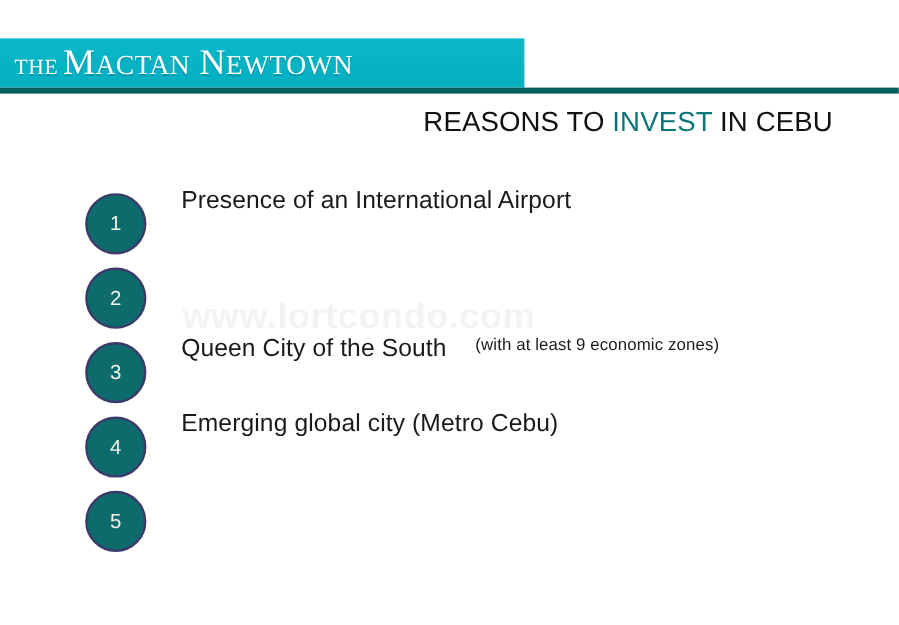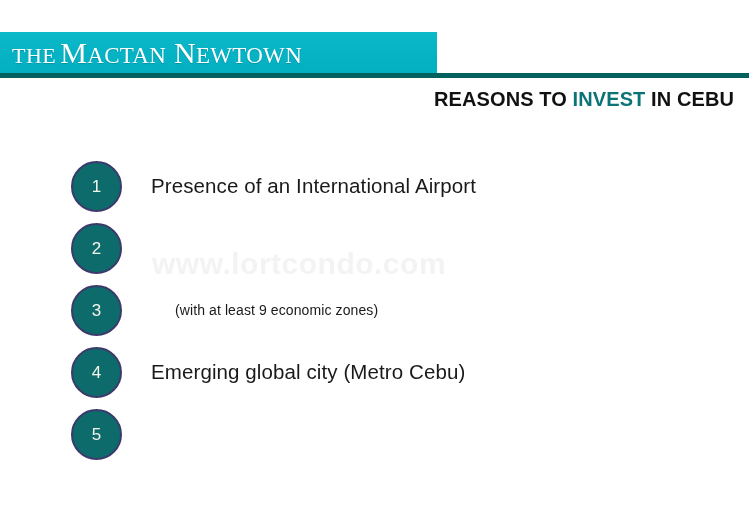--- a/index.html
+++ b/index.html
@@ -31,21 +31,21 @@
     overflow: hidden;
   }
   #logo-wordmark {
     font-family: "Liberation Serif", serif;
     color: #ffffff;
     white-space: nowrap;
     line-height: 1;
     text-shadow: 0 1px 1px rgba(0,90,110,.35);
   }
   .logo-the {
-    font-size: 22px;
+    font-size: 18px;
     letter-spacing: .5px;
   }
   .logo-main {
     font-size: 30px;
     letter-spacing: .3px;
     margin-left: 4px;
     margin-top: 26px;
   }
   .logo-cap { font-size: 30px; }
   .logo-sc  { font-size: 23px; }
@@ -60,26 +60,25 @@
     background: #02605f;
   }
 
   
   #page-title {
     position: absolute;
     left: 0;
     top: 88px;
     width: 694px;
     text-align: right;
-    font-size: 20px;
-    font-weight: bold;
+    font-size: 23px;
+    font-weight: normal;
     color: #111111;
     letter-spacing: .1px;
     white-space: nowrap;
-    padding-left: 40px;
   }
   #page-title .accent { color: #0a7477; }
 
   
   #watermark {
     position: absolute;
     left: 152px;
     top: 247px;
     font-size: 30px;
     font-weight: 600;
@@ -119,21 +118,21 @@
     color: #f2f4ea;
     font-size: 17px;
     line-height: 1;
   }
   .reason-text {
     position: absolute;
     left: 151px;
     top: 0;
     height: 62px;
     display: flex;
-    align-items: center;
+    align-items: flex-start;
     font-size: 20.5px;
     color: #1a1a1a;
     white-space: nowrap;
     letter-spacing: .1px;
   }
   .reason-note {
     font-size: 14px;
     margin-left: 24px;
     color: #1a1a1a;
   }
@@ -168,20 +167,21 @@
     <div class="reason-badge">
       <span>2</span>
     </div>
   </div>
 
   <div class="reason-row">
     <div class="reason-badge">
       <span>3</span>
     </div>
     <div class="reason-text">
+      <span>Queen City of the South</span>
       <span class="reason-note">(with at least 9 economic zones)</span>
     </div>
   </div>
 
   <div class="reason-row">
     <div class="reason-badge">
       <span>4</span>
     </div>
     <div class="reason-text">
       <span>Emerging global city (Metro Cebu)</span>

